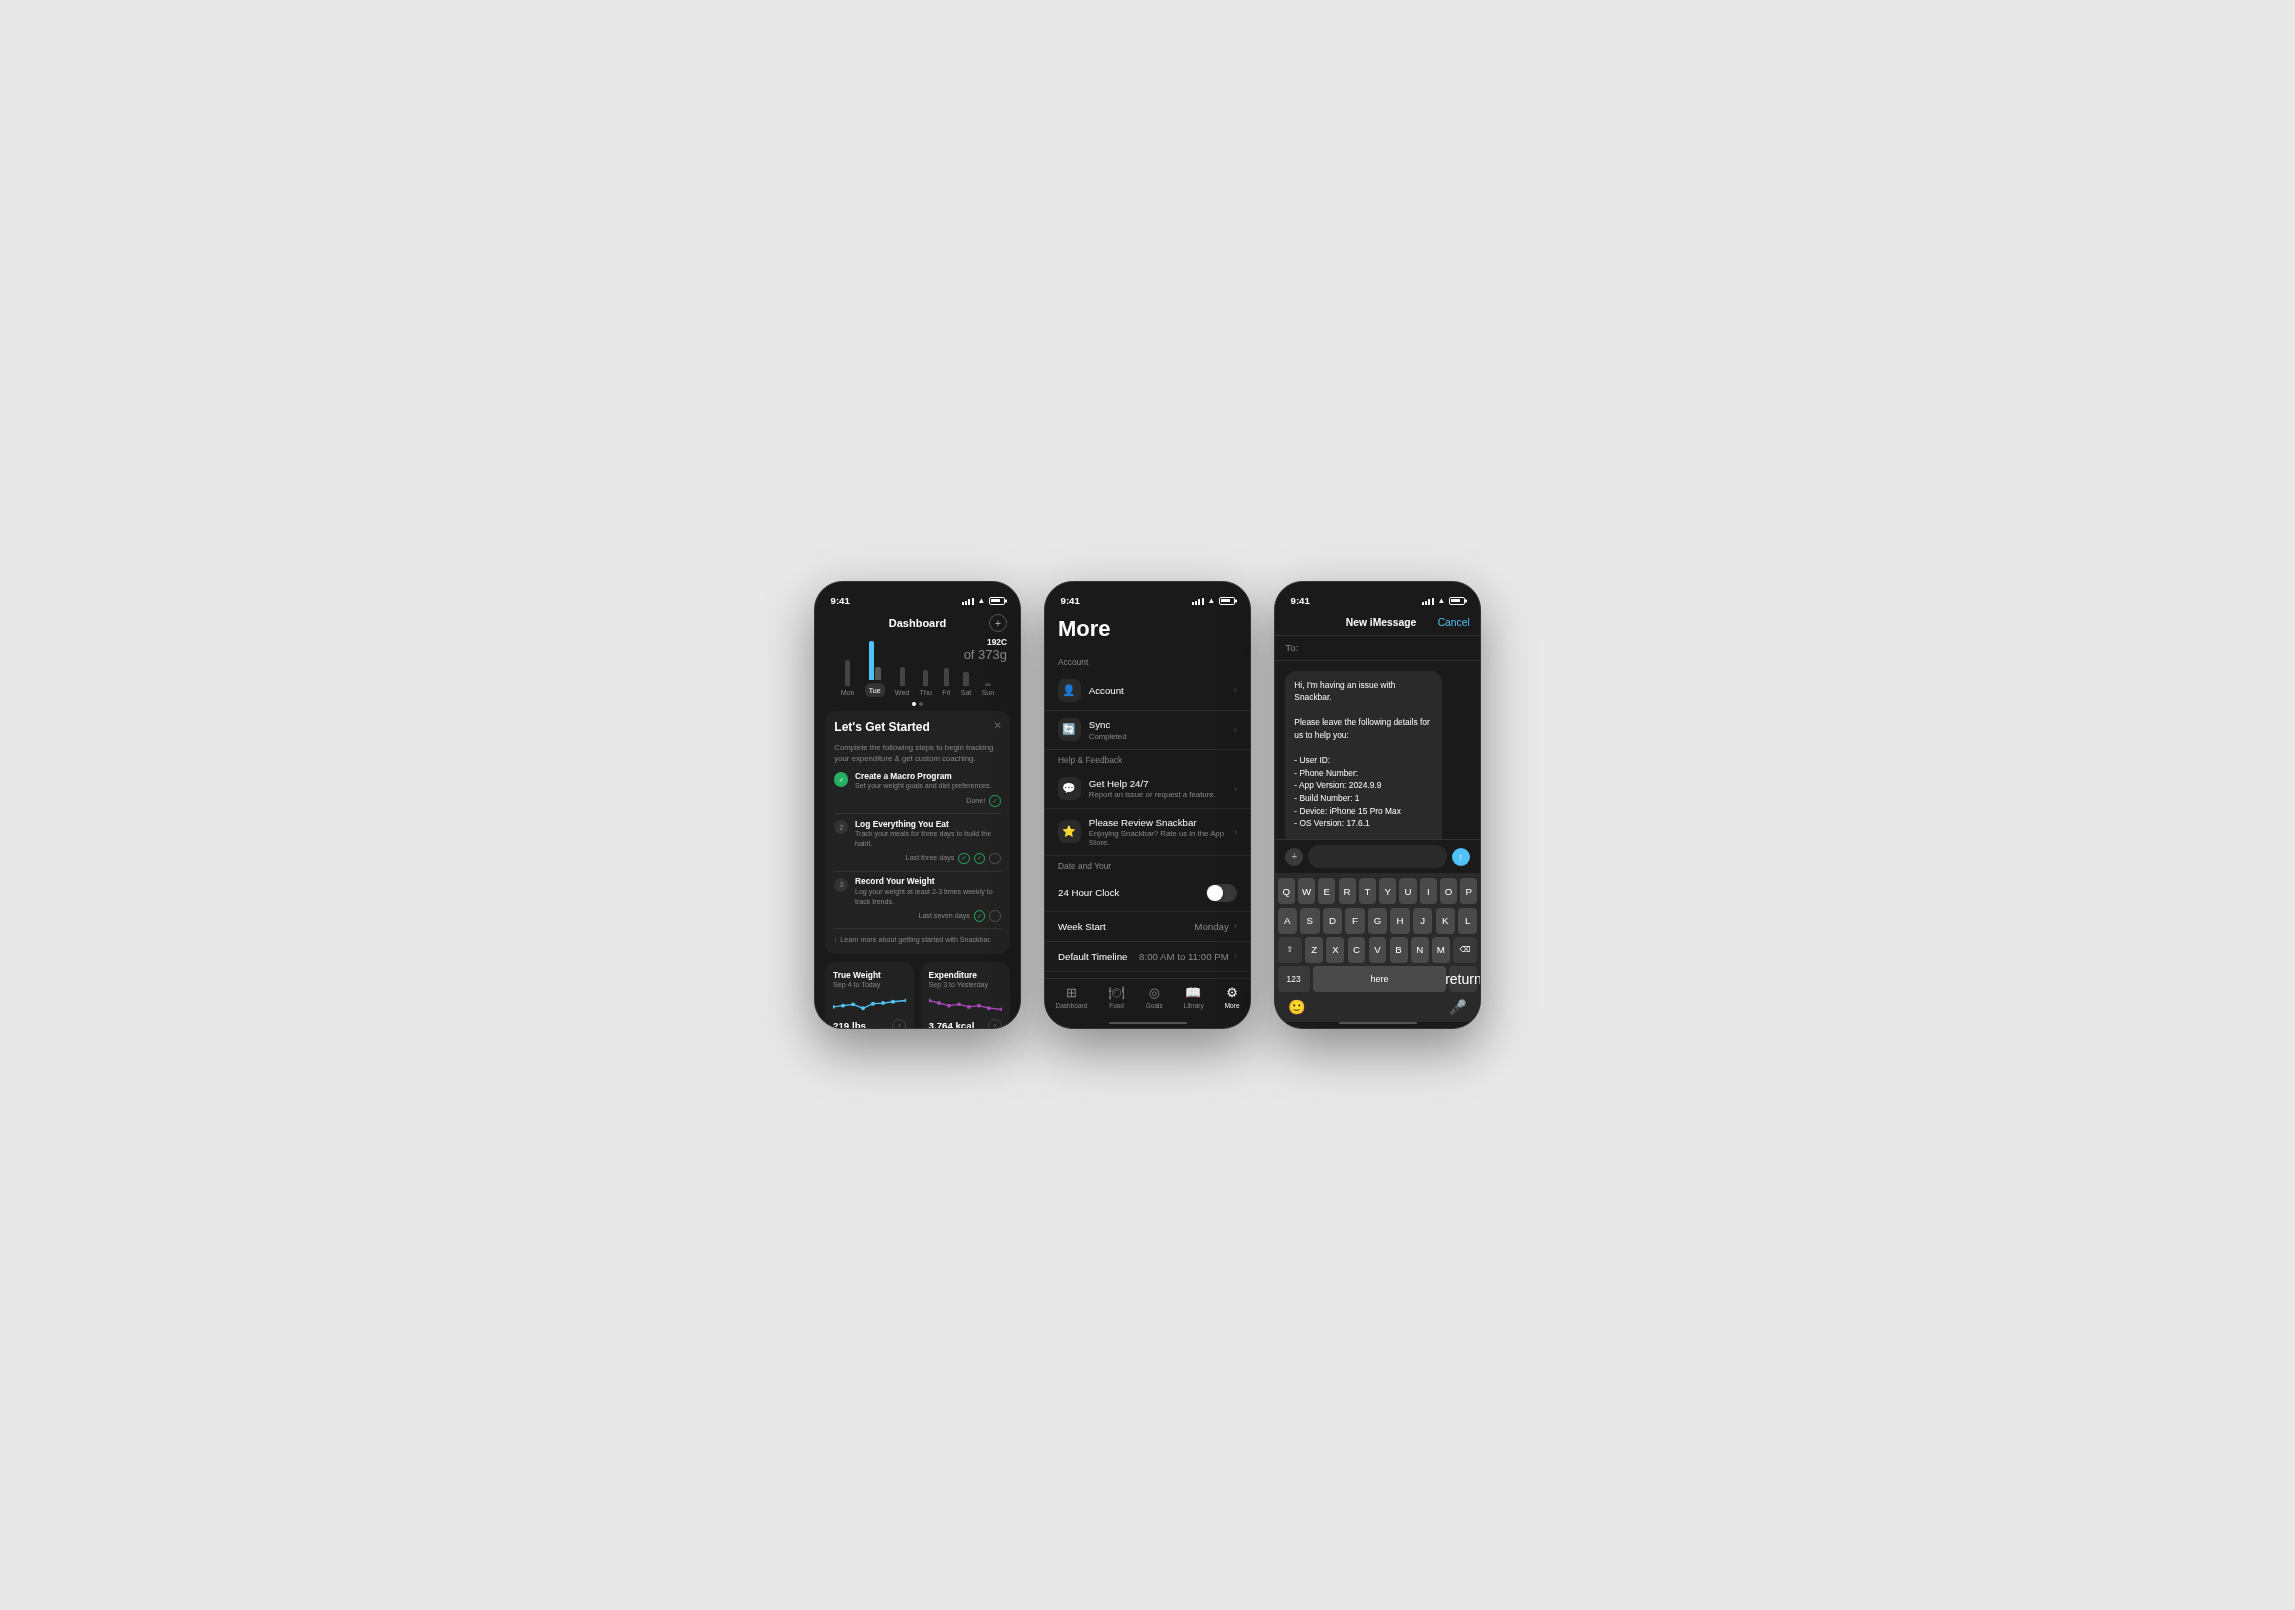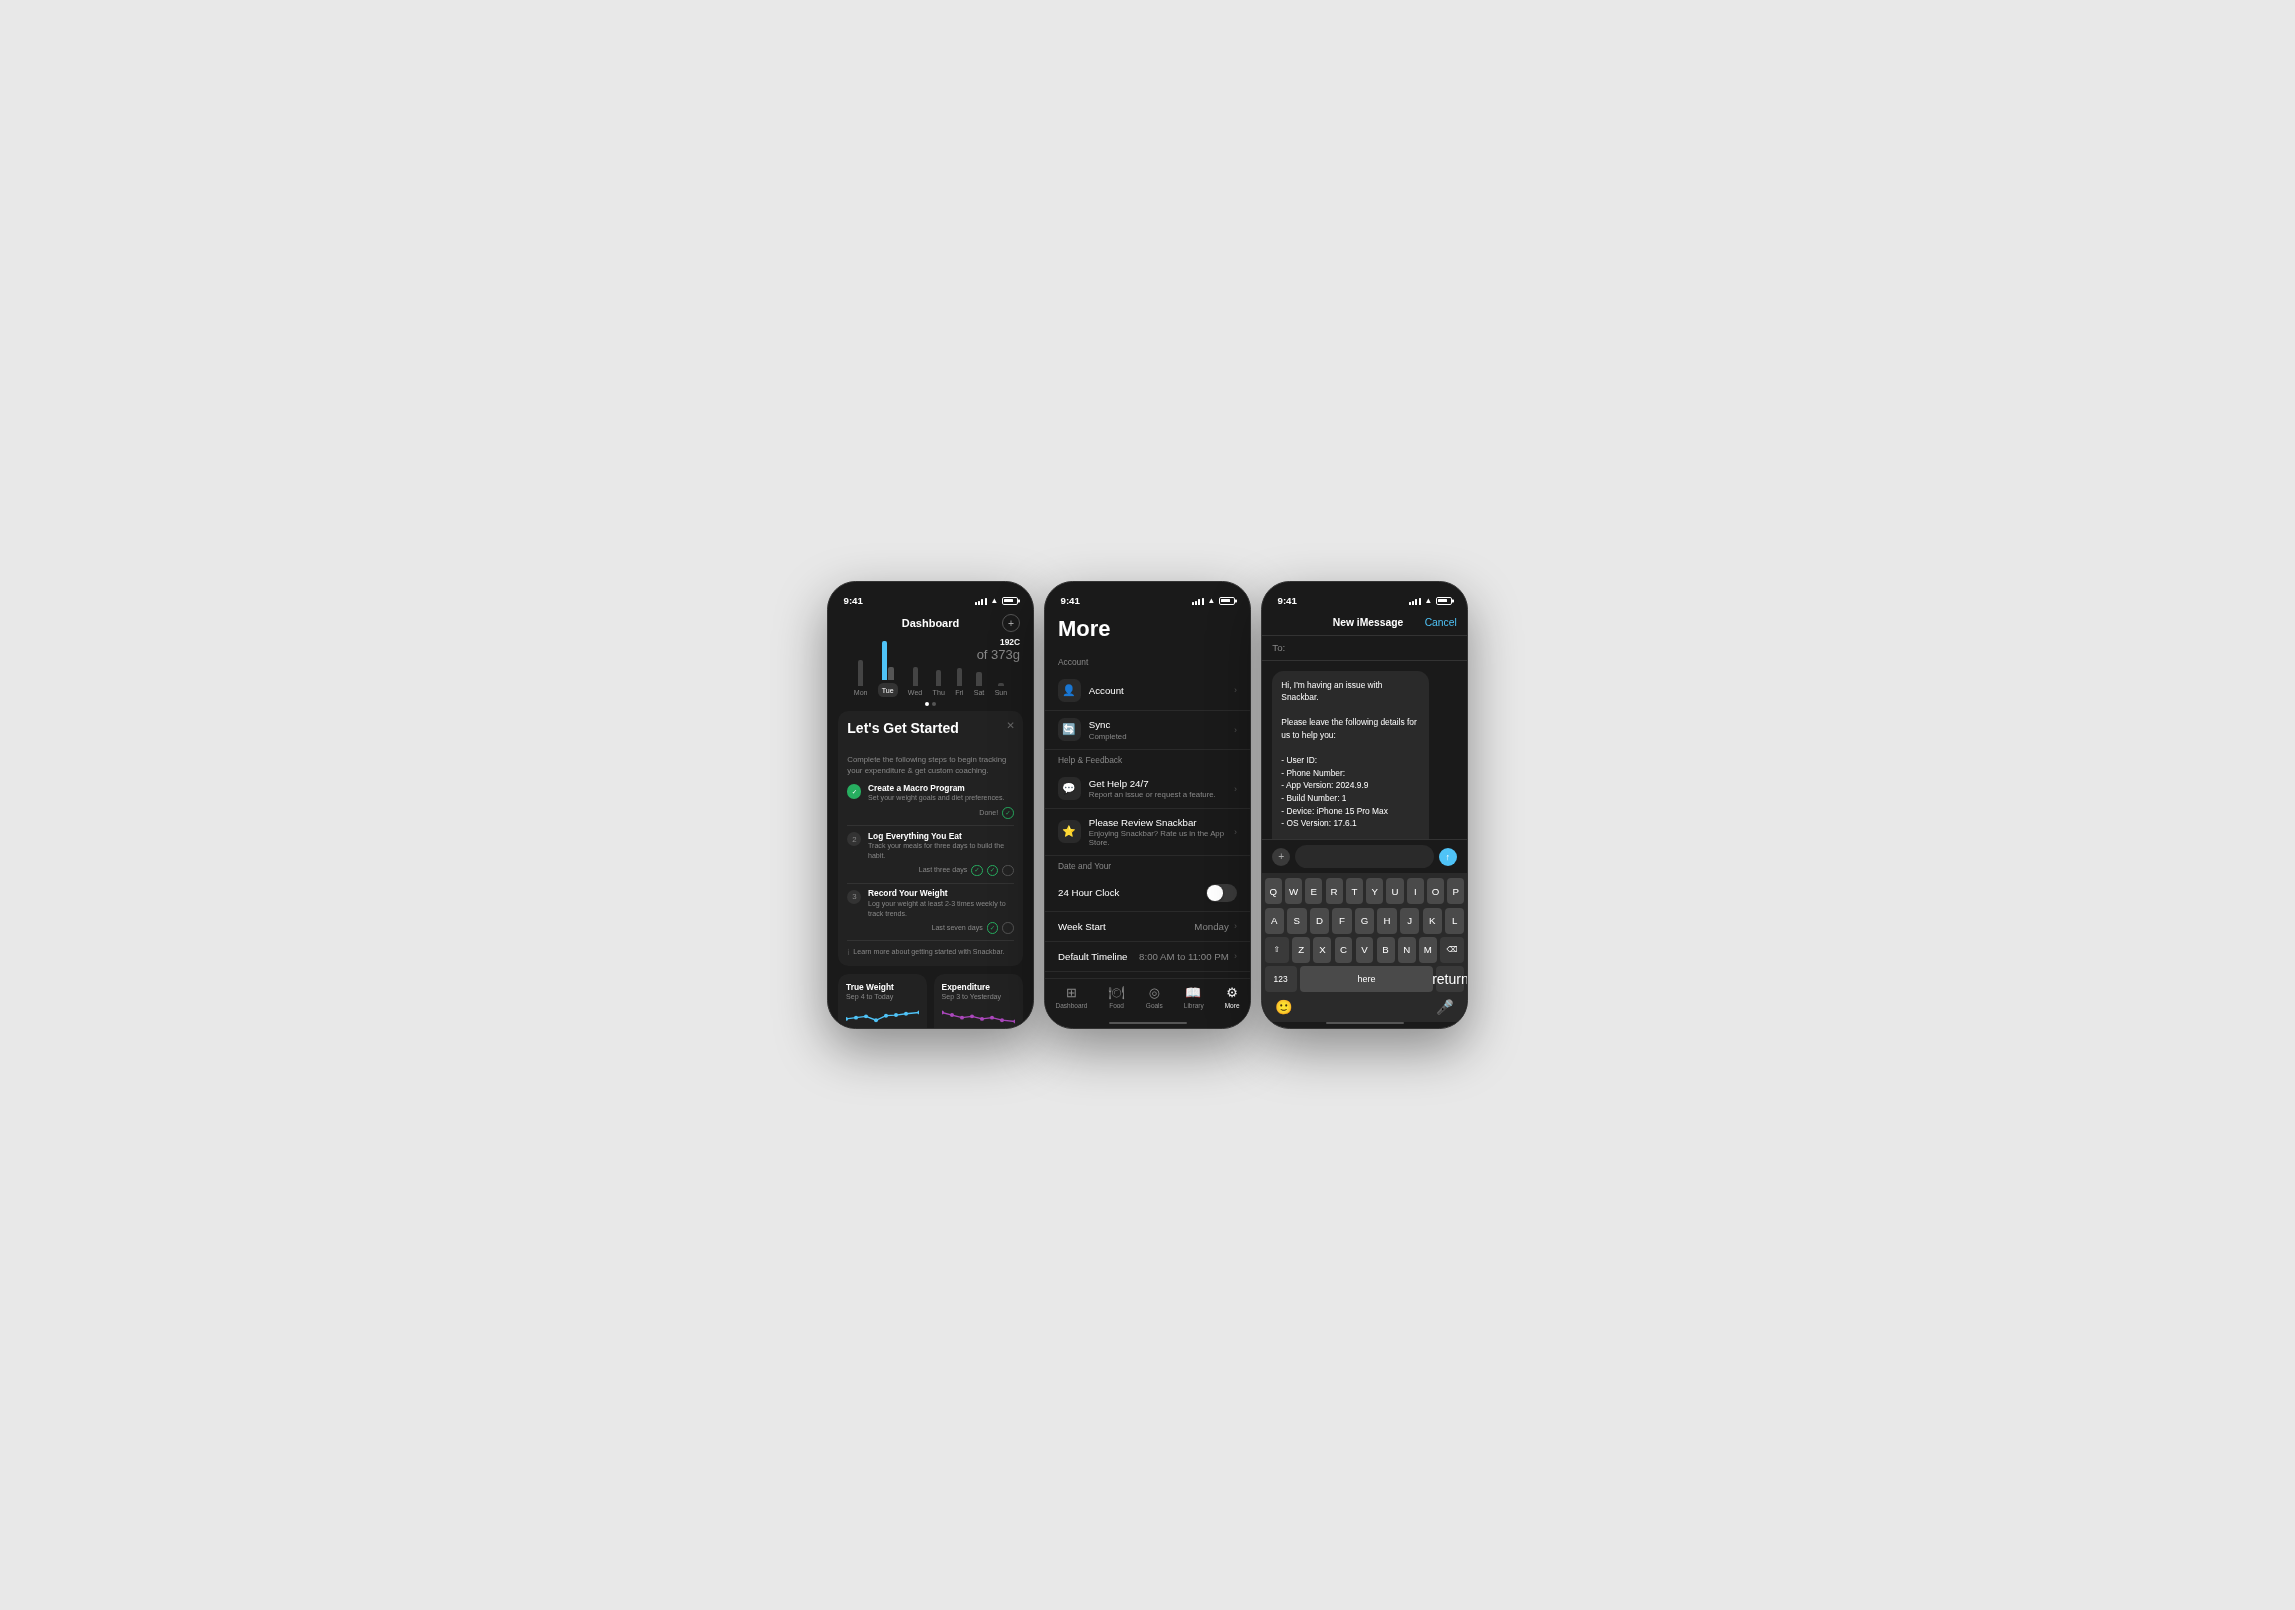--- a/index.html
+++ b/index.html
@@ -6,21 +6,21 @@
     body {
       background: #e8e8e8;
       display: flex;
       justify-content: center;
       align-items: center;
       min-height: 100vh;
       font-family: -apple-system, BlinkMacSystemFont, 'SF Pro Display', 'SF Pro Text', sans-serif;
     }
     .phones-container {
       display: flex;
-      gap: 10px;
+      gap: 23px;
       padding: 39px;
     }
     .phone {
       width: 207px;
       height: 448px;
       background: #1a1a1a;
       border-radius: 28.5px;
       overflow: hidden;
       position: relative;
       box-shadow: 0 19.4px 52px rgba(0,0,0,0.4);
@@ -172,23 +172,23 @@
     
     .card {
       background: #222;
       border-radius: 10.3px;
       margin: 0 10.3px 7.8px;
       padding: 9px;
       position: relative;
     }
     .card-title {
       color: #fff;
-      font-size: 14px;
+      font-size: 12px;
       font-weight: 600;
-      margin-bottom: 19px;
+      margin-bottom: 9px;
     }
     .card-subtitle {
       color: #888;
       font-size: 7.8px;
       line-height: 1.4;
       margin-bottom: 6.5px;
     }
     .close-btn-card {
       position: absolute;
       right: 7.8px;

